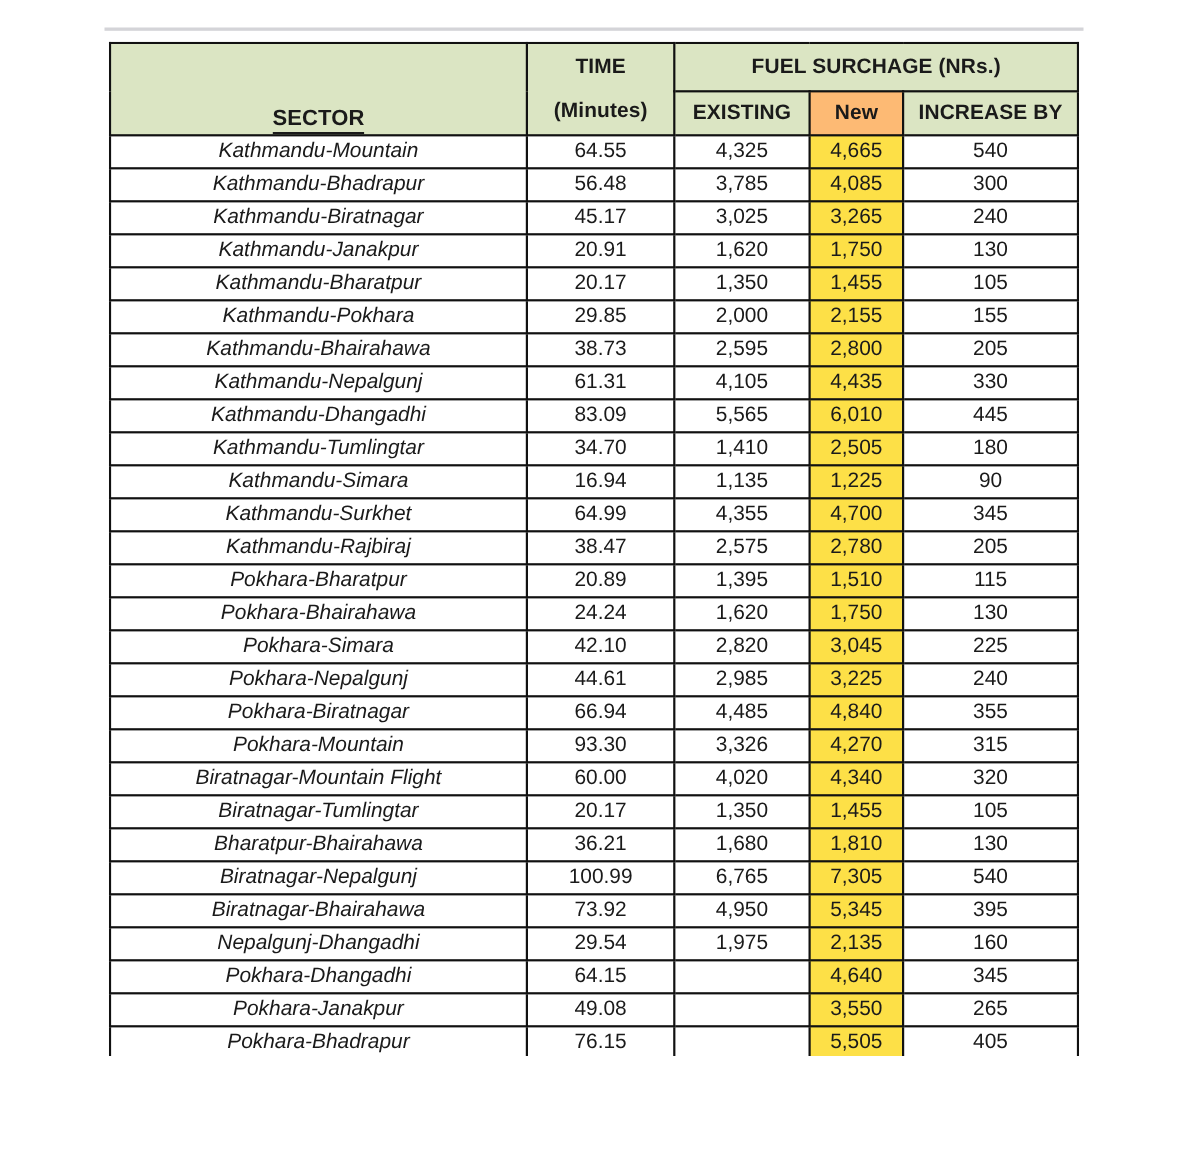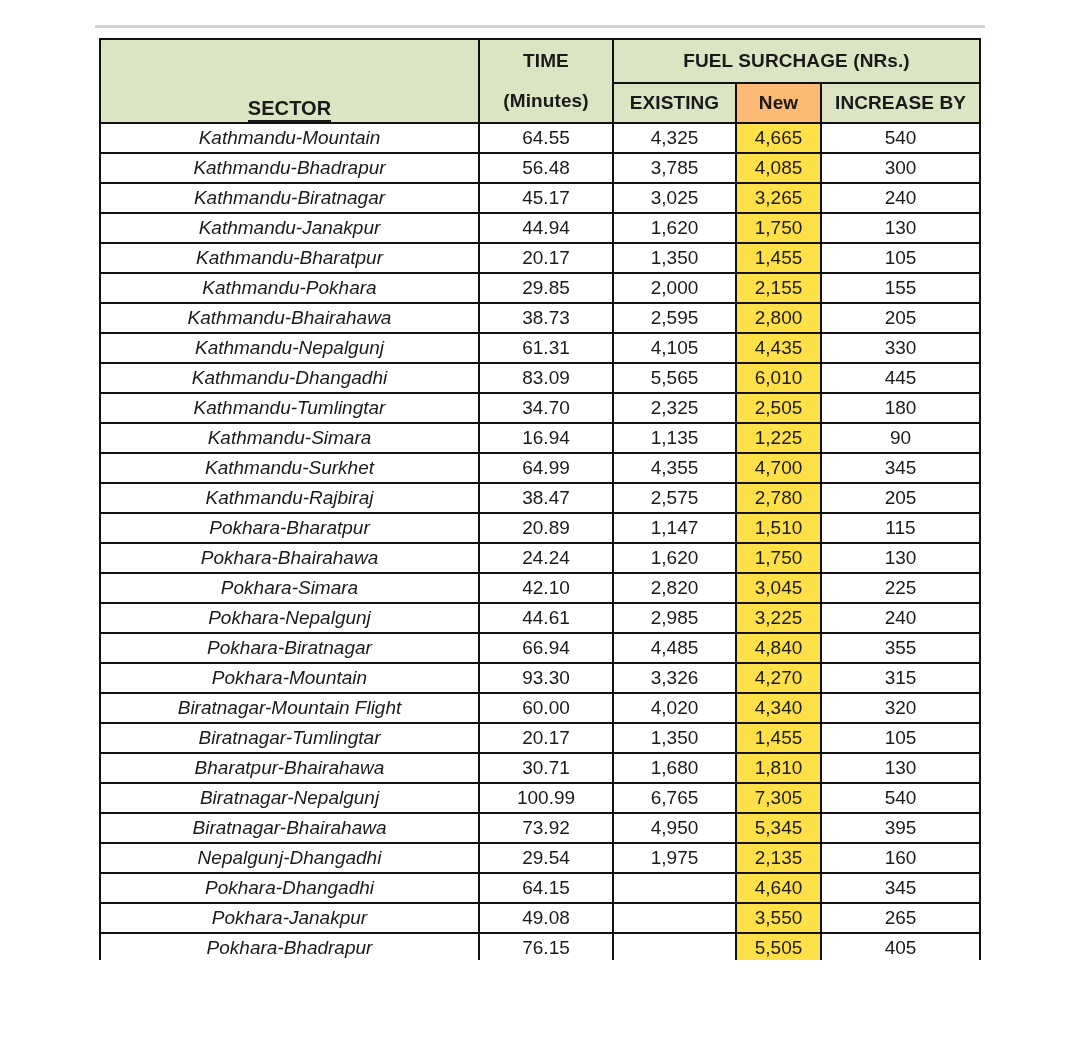--- a/index.html
+++ b/index.html
@@ -161,21 +161,21 @@
         </tr>
         <tr>
           <td class="sector">Kathmandu-Biratnagar</td>
           <td class="num">45.17</td>
           <td class="num">3,025</td>
           <td class="new">3,265</td>
           <td class="num">240</td>
         </tr>
         <tr>
           <td class="sector">Kathmandu-Janakpur</td>
-          <td class="num">44.94</td>
+          <td class="num">20.91</td>
           <td class="num">1,620</td>
           <td class="new">1,750</td>
           <td class="num">130</td>
         </tr>
         <tr>
           <td class="sector">Kathmandu-Bharatpur</td>
           <td class="num">20.17</td>
           <td class="num">1,350</td>
           <td class="new">1,455</td>
           <td class="num">105</td>
@@ -204,21 +204,21 @@
         <tr>
           <td class="sector">Kathmandu-Dhangadhi</td>
           <td class="num">83.09</td>
           <td class="num">5,565</td>
           <td class="new">6,010</td>
           <td class="num">445</td>
         </tr>
         <tr>
           <td class="sector">Kathmandu-Tumlingtar</td>
           <td class="num">34.70</td>
-          <td class="num">2,325</td>
+          <td class="num">1,410</td>
           <td class="new">2,505</td>
           <td class="num">180</td>
         </tr>
         <tr>
           <td class="sector">Kathmandu-Simara</td>
           <td class="num">16.94</td>
           <td class="num">1,135</td>
           <td class="new">1,225</td>
           <td class="num">90</td>
         </tr>
@@ -232,21 +232,21 @@
         <tr>
           <td class="sector">Kathmandu-Rajbiraj</td>
           <td class="num">38.47</td>
           <td class="num">2,575</td>
           <td class="new">2,780</td>
           <td class="num">205</td>
         </tr>
         <tr>
           <td class="sector">Pokhara-Bharatpur</td>
           <td class="num">20.89</td>
-          <td class="num">1,147</td>
+          <td class="num">1,395</td>
           <td class="new">1,510</td>
           <td class="num">115</td>
         </tr>
         <tr>
           <td class="sector">Pokhara-Bhairahawa</td>
           <td class="num">24.24</td>
           <td class="num">1,620</td>
           <td class="new">1,750</td>
           <td class="num">130</td>
         </tr>
@@ -287,21 +287,21 @@
         </tr>
         <tr>
           <td class="sector">Biratnagar-Tumlingtar</td>
           <td class="num">20.17</td>
           <td class="num">1,350</td>
           <td class="new">1,455</td>
           <td class="num">105</td>
         </tr>
         <tr>
           <td class="sector">Bharatpur-Bhairahawa</td>
-          <td class="num">30.71</td>
+          <td class="num">36.21</td>
           <td class="num">1,680</td>
           <td class="new">1,810</td>
           <td class="num">130</td>
         </tr>
         <tr>
           <td class="sector">Biratnagar-Nepalgunj</td>
           <td class="num">100.99</td>
           <td class="num">6,765</td>
           <td class="new">7,305</td>
           <td class="num">540</td>

